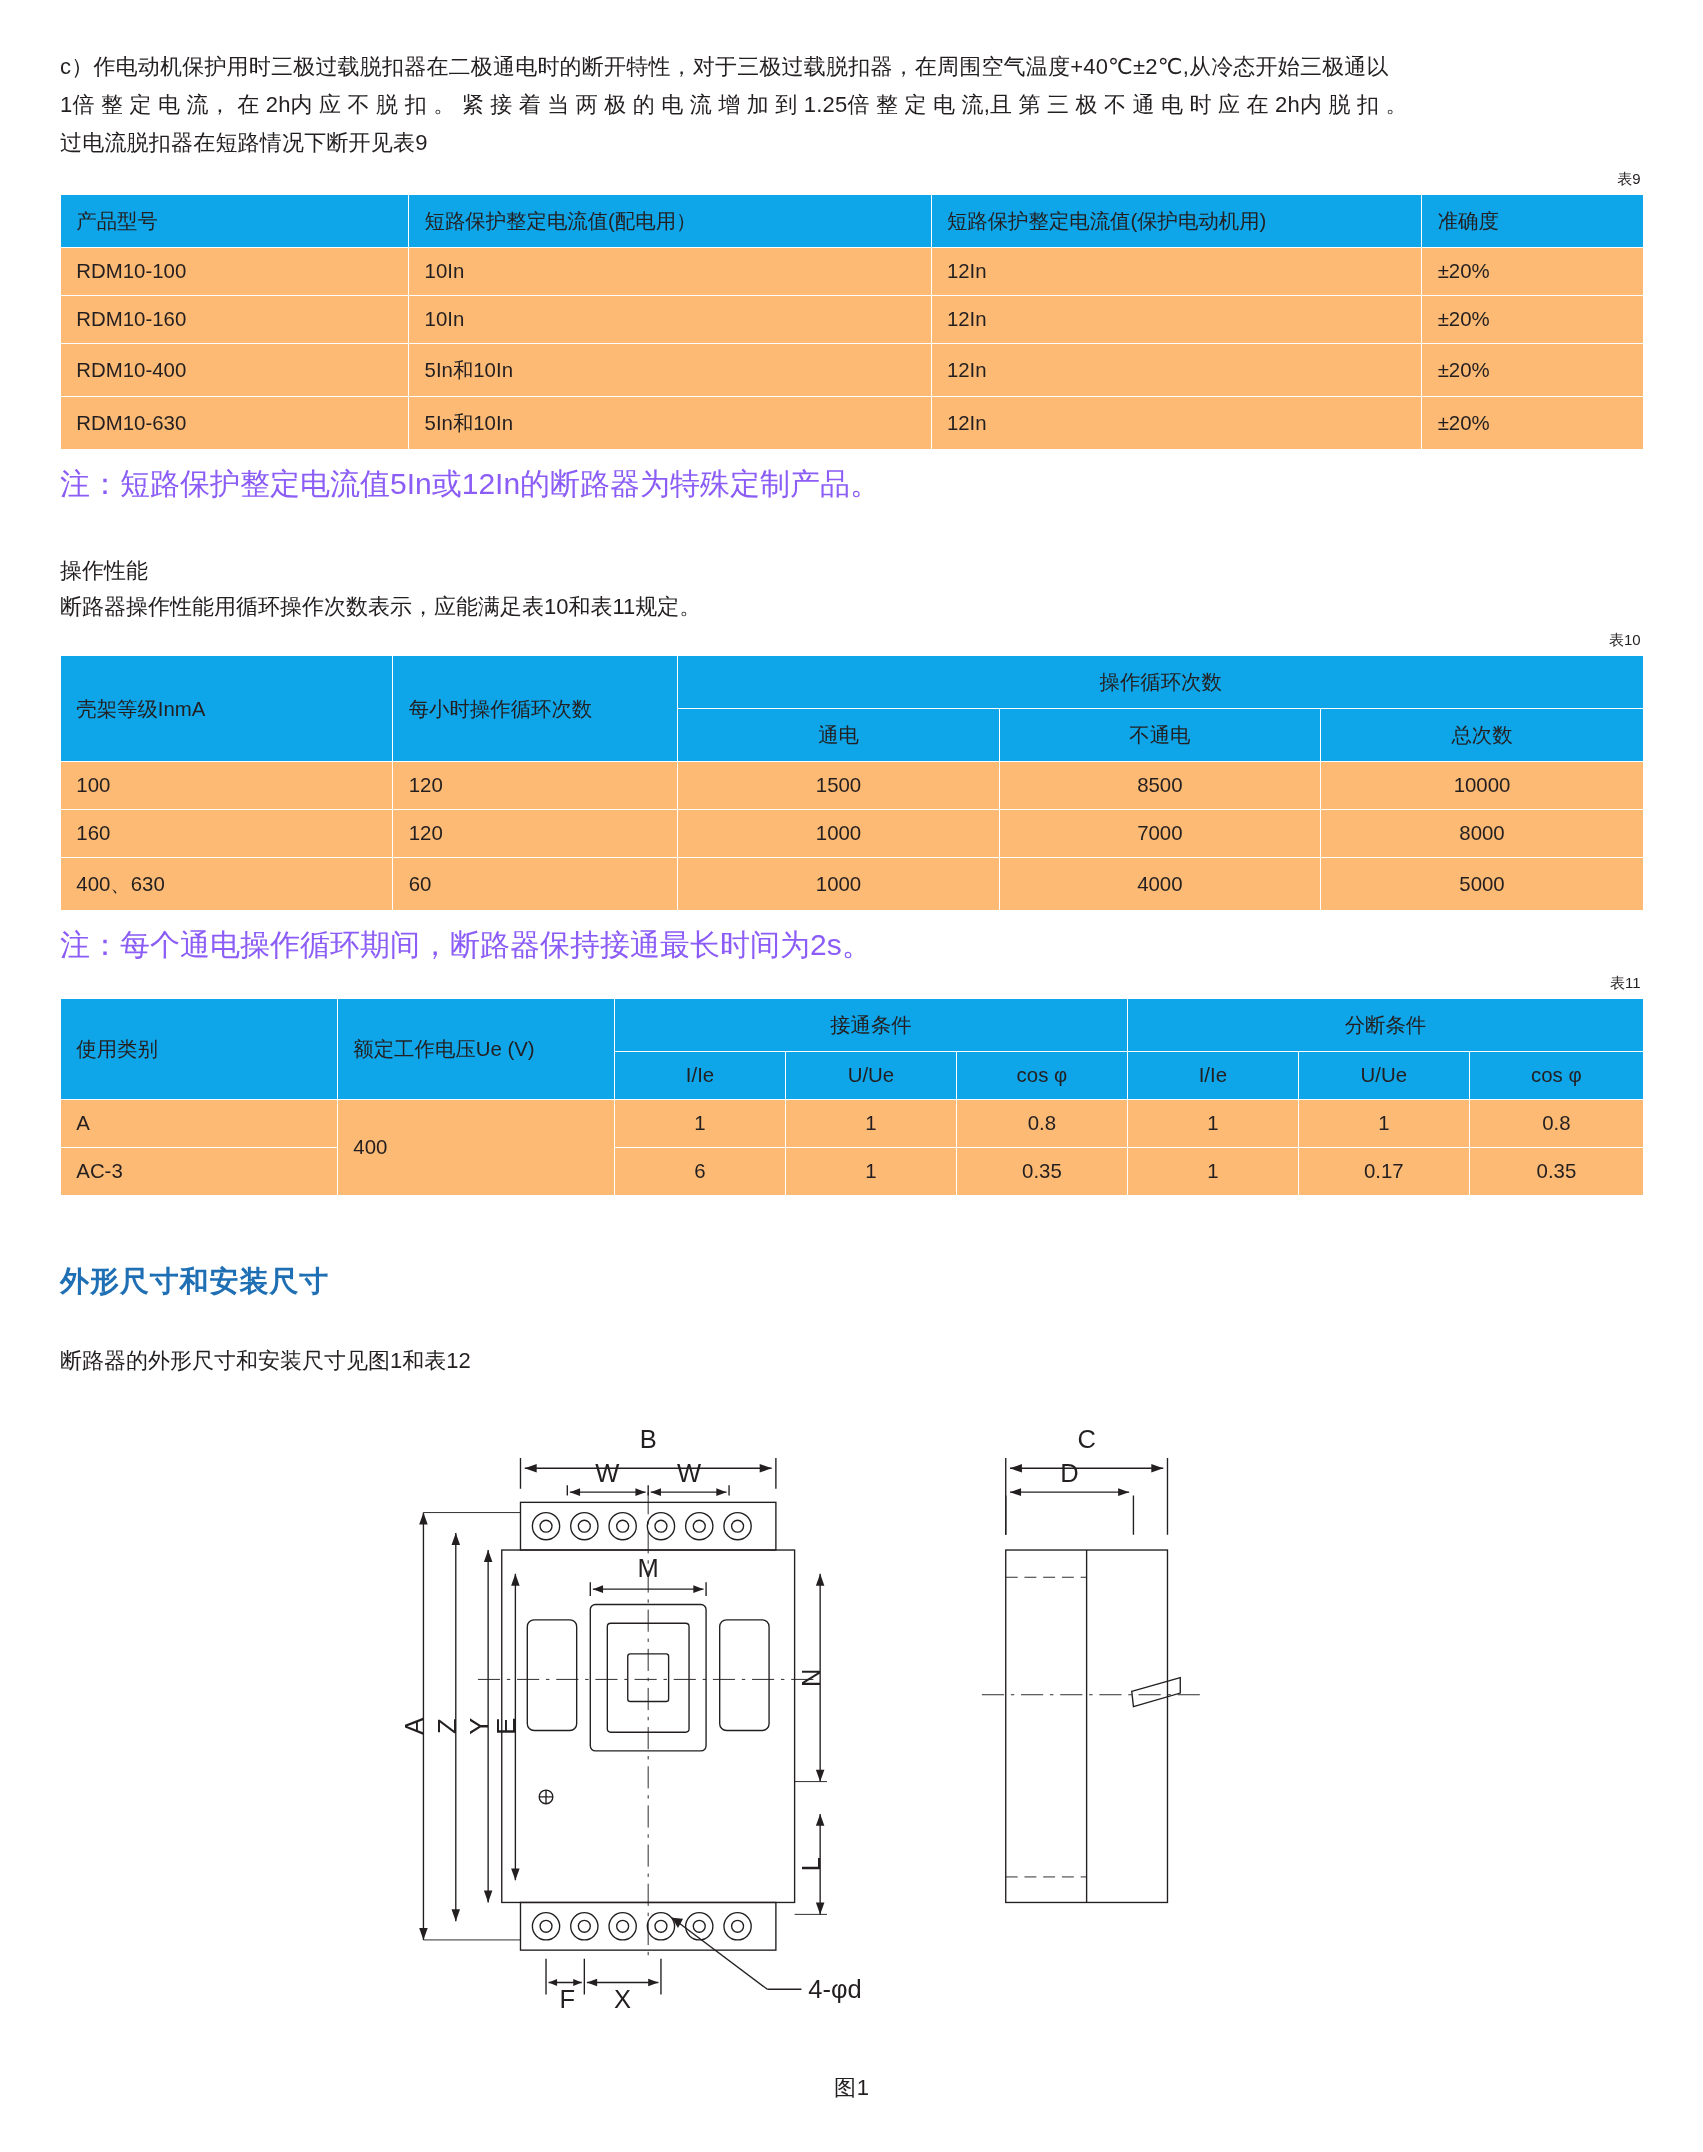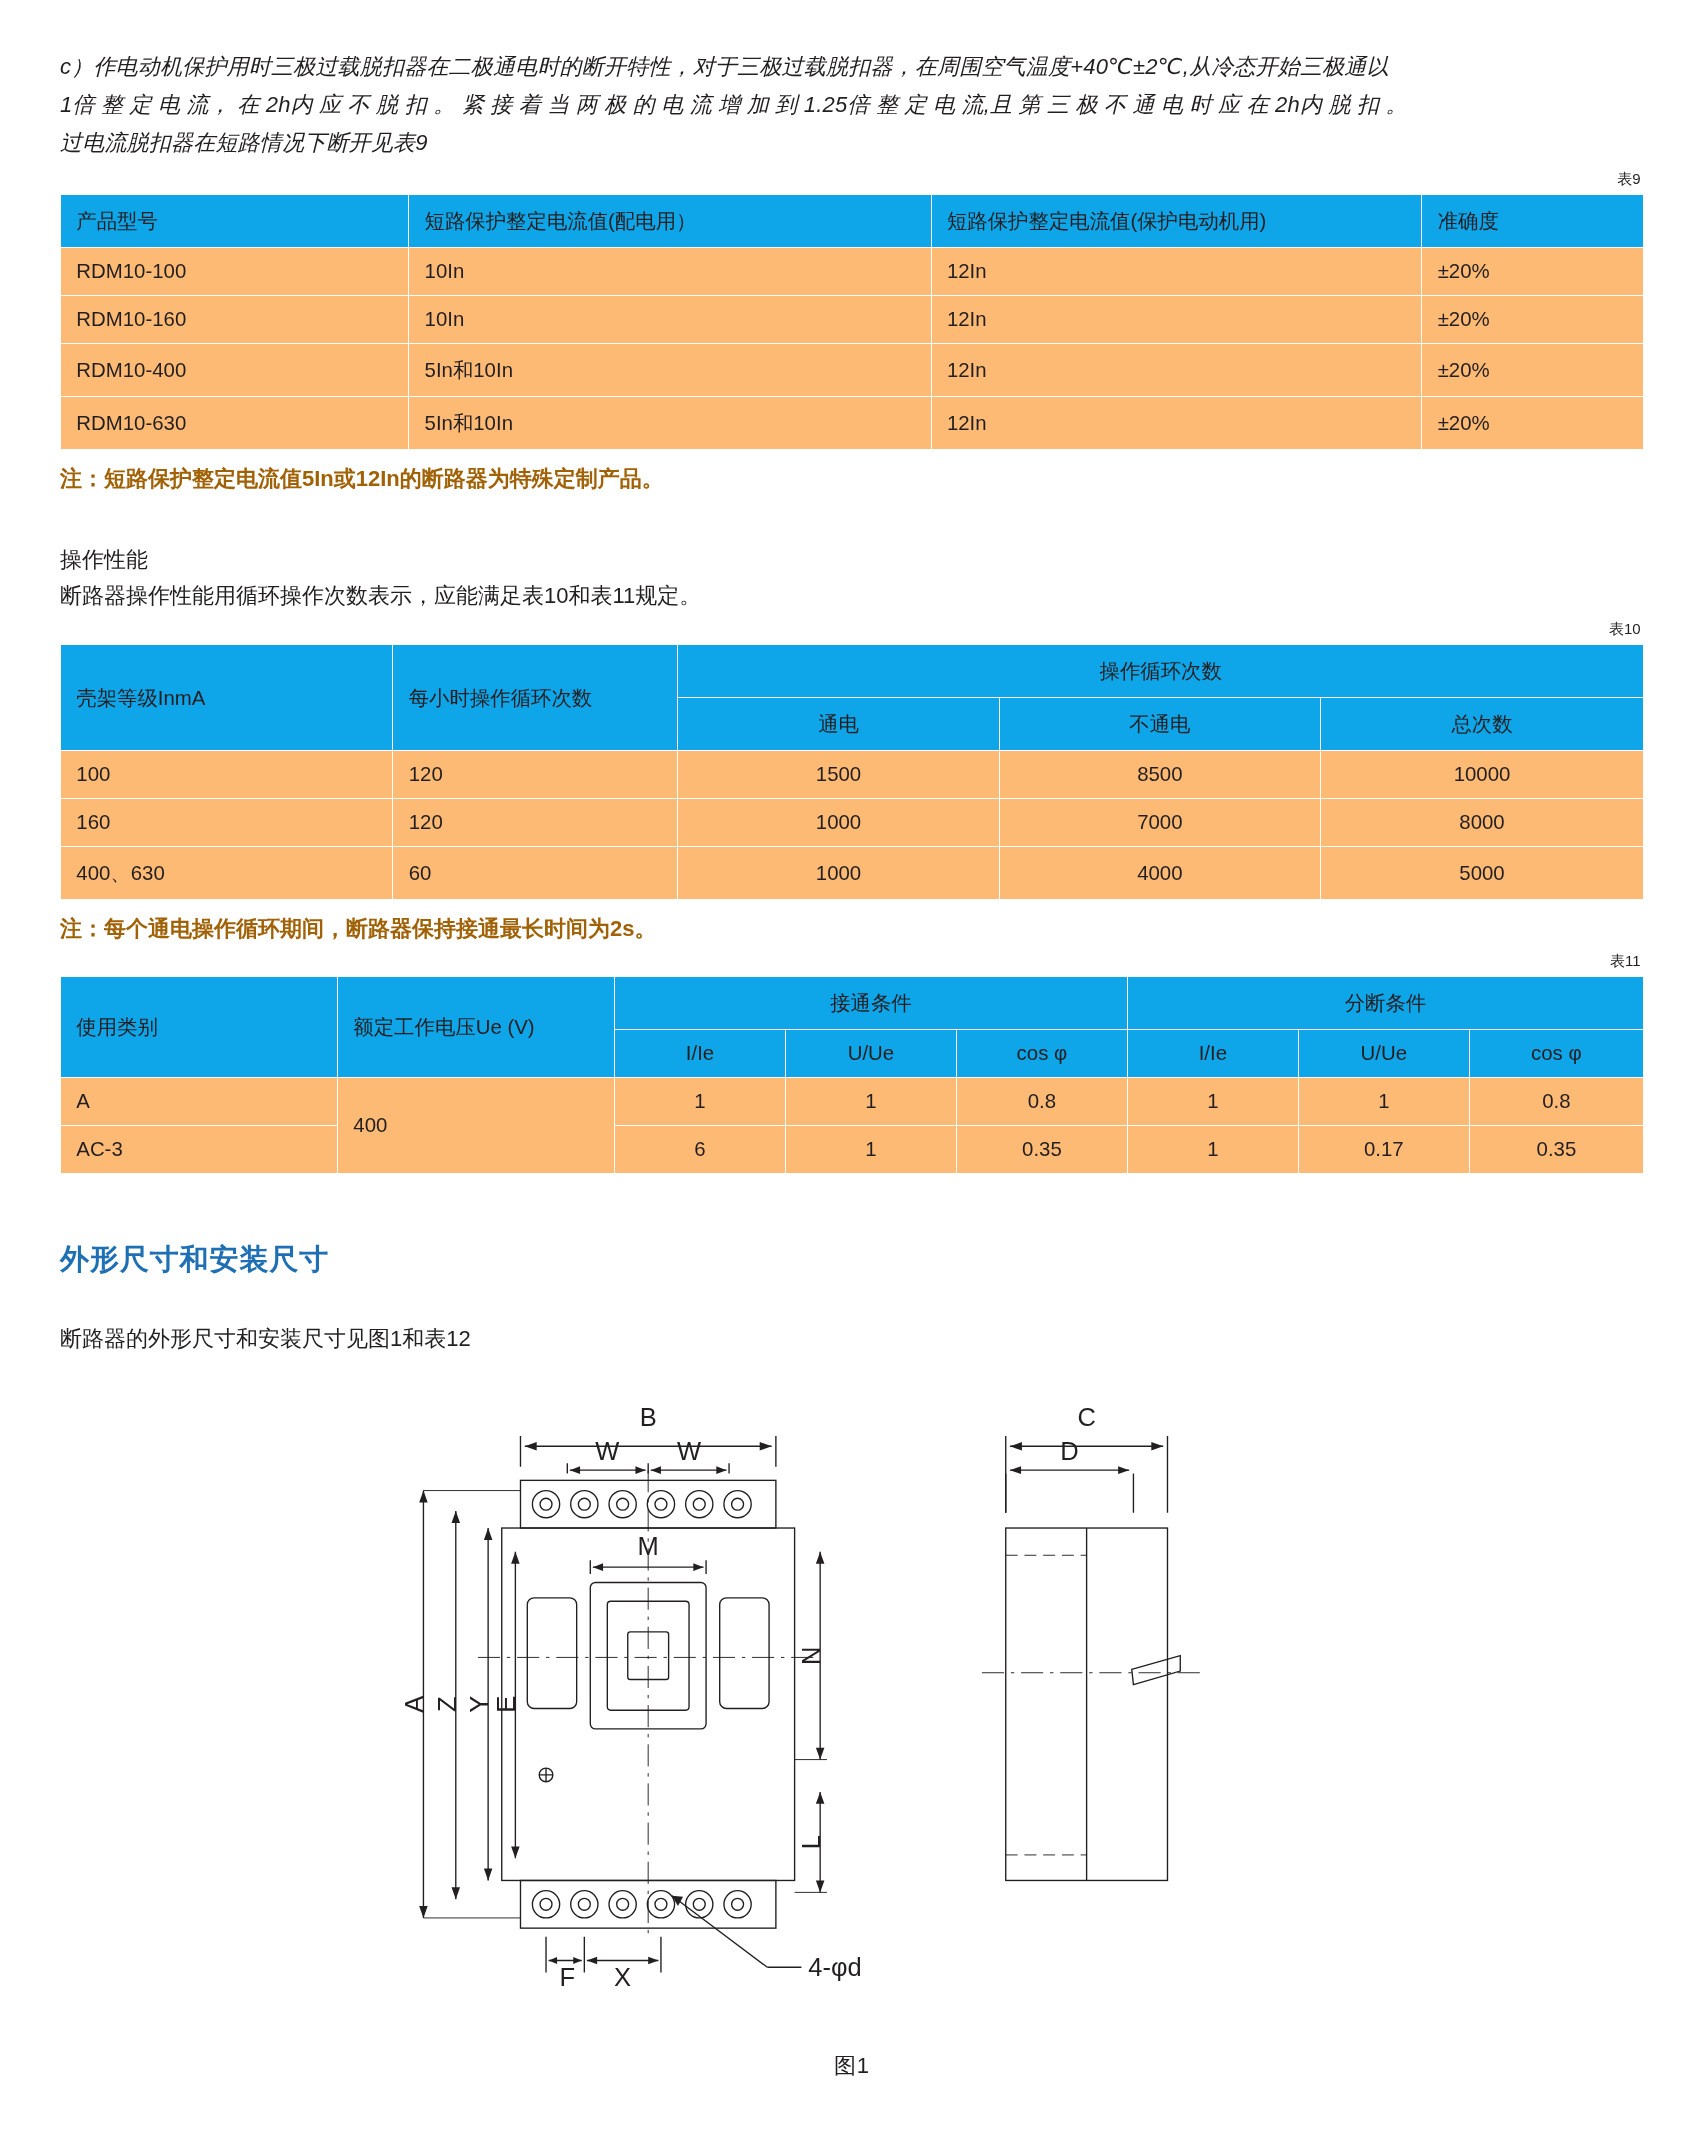--- a/index.html
+++ b/index.html
@@ -25,21 +25,20 @@
   
   .para {
     font-size: 22px;
     line-height: 1.72;
     letter-spacing: 0.2px;
     color: #231f20;
     text-align: justify;
   }
   .para-c {
     margin: 0 0 3px 0;
-    font-style: italic;
   }
 
   
   .tbl-caption {
     text-align: right;
     font-size: 15px;
     color: #231f20;
     margin: 8.5px 0 5.1px 0;
     padding-right: 3.4px;
   }
@@ -63,24 +62,23 @@
     background: #0ea5e9;
     font-size: 20.4px;
   }
   .t-body td {
     background: #fdba74;
   }
   .ctr { text-align: center; }
 
   
   .note {
-    font-size: 22px;
+    font-size: 30px;
     margin: 13.6px 0 0 0;
-    color: #a16207;
-    font-weight: bold;
+    color: #8b5cf6;
   }
 
   
   .sec-gap-1 { height: 51px; }
   .sec-title-blue {
     color: #1f6fb4;
     font-size: 29px;
     font-weight: bold;
     letter-spacing: 0.9px;
     margin: 0 0 0 0;

